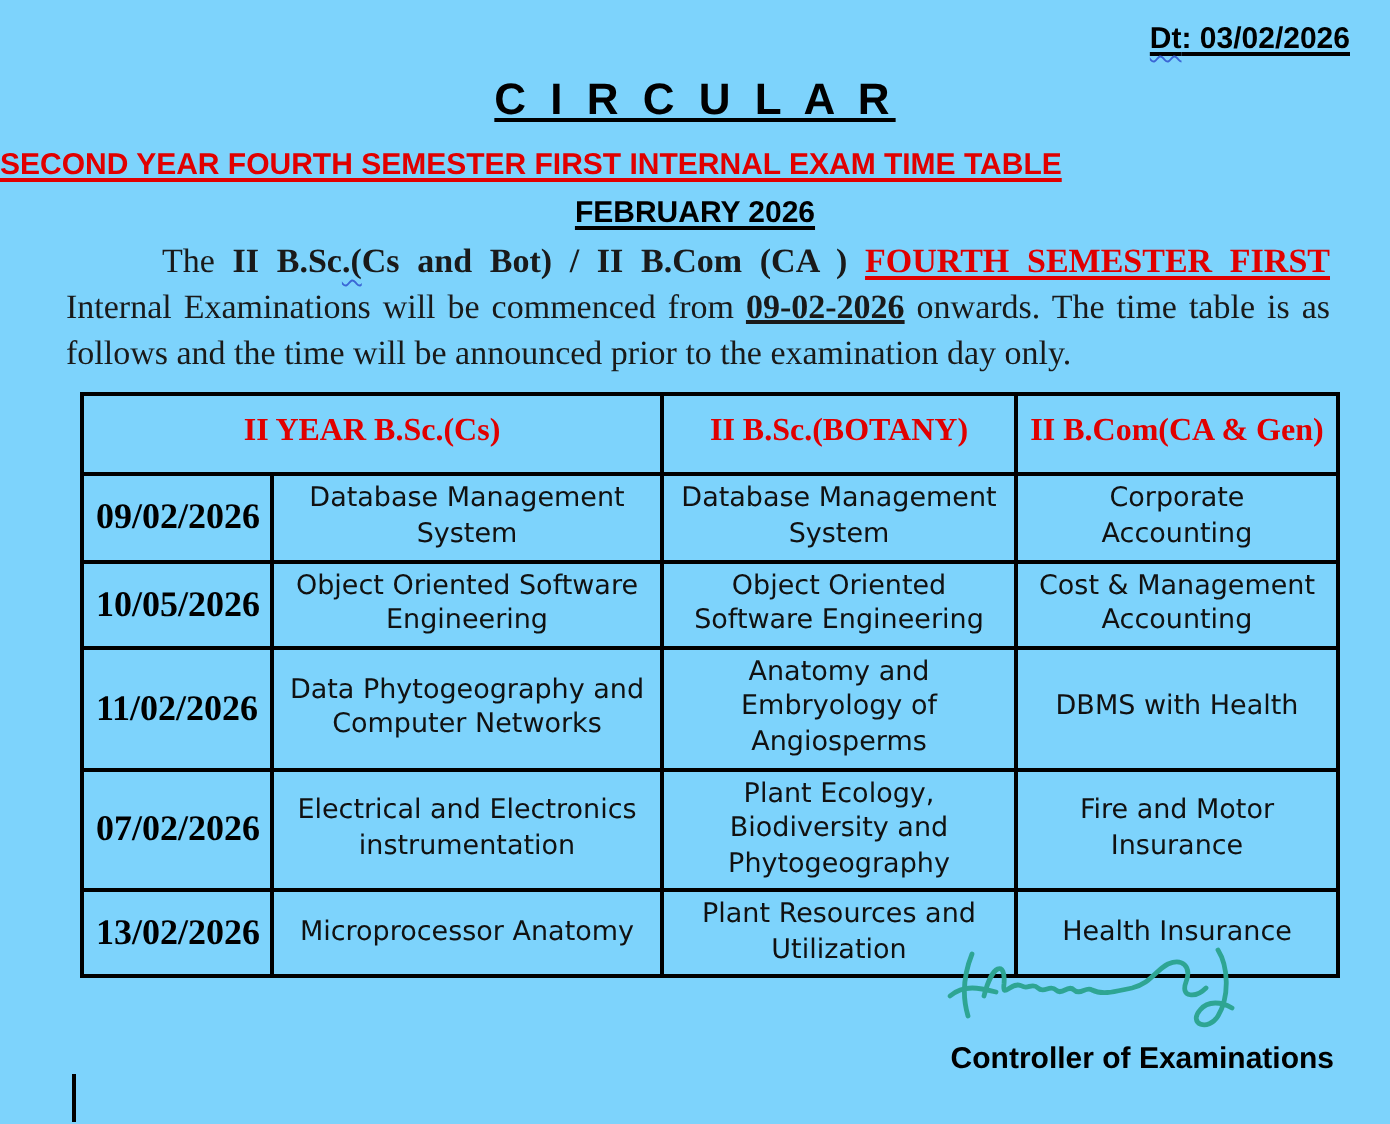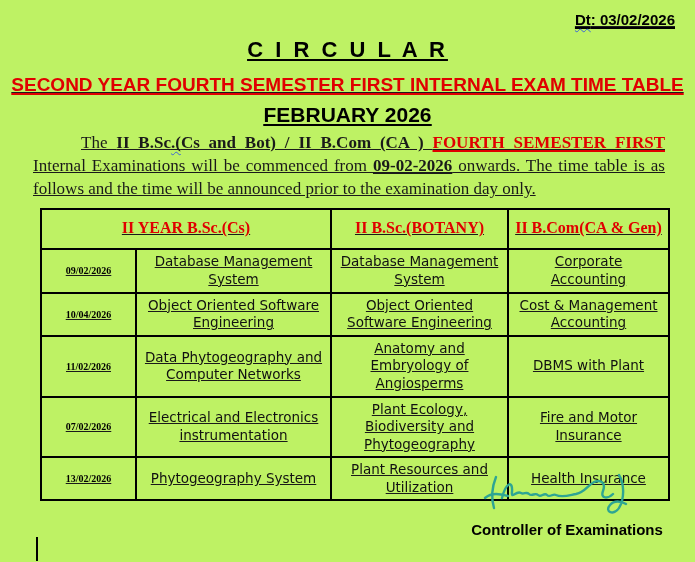--- a/index.html
+++ b/index.html
@@ -1,51 +1,51 @@
 <!DOCTYPE html>
 <html><head>
 <meta charset="utf-8">
 <style>
   html,body{margin:0;padding:0;background:#fff;}
-  .page{position:relative;width:695px;height:562px;background:#bef264;
-        font-family:"Liberation Serif",serif;color:#1a1a1a;overflow:hidden;text-decoration:underline;}
+  .page{position:relative;width:695px;height:562px;background:#7dd3fc;
+        font-family:"Liberation Serif",serif;color:#1a1a1a;overflow:hidden;}
 
   .date-line{text-align:right;padding:11px 20px 0 0;
              font-family:"Liberation Sans",sans-serif;font-weight:bold;font-size:15px;color:#000;}
   .u-solid{text-decoration:underline;text-decoration-thickness:1.6px;text-underline-offset:2px;}
 
   .title{margin:9px 12px 0;text-align:center;font-family:"Liberation Sans",sans-serif;
          font-size:22px;font-weight:bold;letter-spacing:3px;color:#000;}
-  .red-heading{margin:11px 0 0;text-align:center;color:#e00000;
-         font-family:"Liberation Sans",sans-serif;font-size:19px;font-weight:bold;}
+  .red-heading{margin:11px 0 0;text-align:left;color:#e00000;
+         font-family:"Liberation Sans",sans-serif;font-size:15px;font-weight:bold;}
   .month{margin:7px 0 0;text-align:center;color:#000;
-         font-family:"Liberation Sans",sans-serif;font-size:21px;font-weight:bold;}
+         font-family:"Liberation Sans",sans-serif;font-size:15px;font-weight:bold;}
 
   .intro{margin:5px 30px 0 33px;font-size:17px;line-height:1.35;
          text-align:justify;text-indent:48px;color:#1a1a1a;}
   .b{font-weight:bold;margin-top:20px;}
   .bu{font-weight:bold;text-decoration:underline;text-decoration-thickness:1.5px;}
   .rbu{color:#e00000;font-weight:bold;text-decoration:underline;
        text-decoration-thickness:1.6px;text-underline-offset:2px;}
   .sq{text-decoration:underline wavy #3a66d6;text-decoration-thickness:1px;
       text-decoration-skip-ink:none;text-underline-offset:3px;}
 
   table.timetable{border-collapse:collapse;table-layout:fixed;width:628px;
         margin:7px 0 0 40px;font-family:"DejaVu Sans",sans-serif;font-size:13.5px;color:#111;}
   table.timetable th,table.timetable td{border:2px solid #000;text-align:center;
         vertical-align:middle;padding:3px 6px;line-height:1.3;}
   table.timetable th{color:#e00000;font-family:"Liberation Serif",serif;
         font-size:16px;font-weight:bold;}
   th.hdr3{padding:3px 20px;}
   tr.thead{height:40px;}
   tr.r1{height:44px;} tr.r2{height:37px;} tr.r3{height:47px;} tr.r4{height:51px;} tr.r5{height:38px;}
-  td.date{font-family:"Liberation Serif",serif;font-weight:bold;font-size:10px;color:#000;}
+  td.date{font-family:"Liberation Serif",serif;font-weight:bold;font-size:18px;color:#000;}
   td.c2{padding:3px 10px;}
 
-  .sig-block{position:absolute;right:18px;top:468px;width:220px;text-align:center;}
+  .sig-block{position:absolute;right:28px;top:468px;width:220px;text-align:right;}
   .sig-block svg{display:block;margin:0 auto;}
   .signatory{font-family:"Liberation Sans",sans-serif;font-weight:bold;font-size:15px;
              color:#000;margin-top:1px;}
 
   .cursor{position:absolute;left:36px;top:537px;width:2px;height:24px;background:#000;}
 </style>
 </head>
 <body>
 
 <div class="page">
@@ -73,40 +73,40 @@
       <th>II B.Sc.(BOTANY)</th>
       <th class="hdr3">II B.Com(CA &amp; Gen)</th>
     </tr>
     <tr class="r1">
       <td class="date">09/02/2026</td>
       <td class="c1">Database Management System</td>
       <td class="c2">Database Management System</td>
       <td class="c3">Corporate Accounting</td>
     </tr>
     <tr class="r2">
-      <td class="date">10/04/2026</td>
+      <td class="date">10/05/2026</td>
       <td class="c1">Object Oriented Software Engineering</td>
       <td class="c2">Object Oriented Software Engineering</td>
       <td class="c3">Cost &amp; Management Accounting</td>
     </tr>
     <tr class="r3">
       <td class="date">11/02/2026</td>
       <td class="c1">Data Phytogeography and Computer Networks</td>
       <td class="c2">Anatomy and Embryology of Angiosperms</td>
-      <td class="c3">DBMS with Plant</td>
+      <td class="c3">DBMS with Health</td>
     </tr>
     <tr class="r4">
       <td class="date">07/02/2026</td>
       <td class="c1">Electrical and Electronics instrumentation</td>
       <td class="c2">Plant Ecology, Biodiversity and Phytogeography</td>
       <td class="c3">Fire and Motor Insurance</td>
     </tr>
     <tr class="r5">
       <td class="date">13/02/2026</td>
-      <td class="c1">Phytogeography System</td>
+      <td class="c1">Microprocessor Anatomy</td>
       <td class="c2">Plant Resources and Utilization</td>
       <td class="c3">Health Insurance</td>
     </tr>
   </tbody>
     </table>
 
   <div class="sig-block">
     <svg viewBox="0 0 170 52" width="172" height="52" aria-hidden="true">
       <g fill="none" stroke="#2ea593" stroke-width="2.4" stroke-linecap="round">
         <path d="M14 9 C10 19 9 30 12 40"></path>

